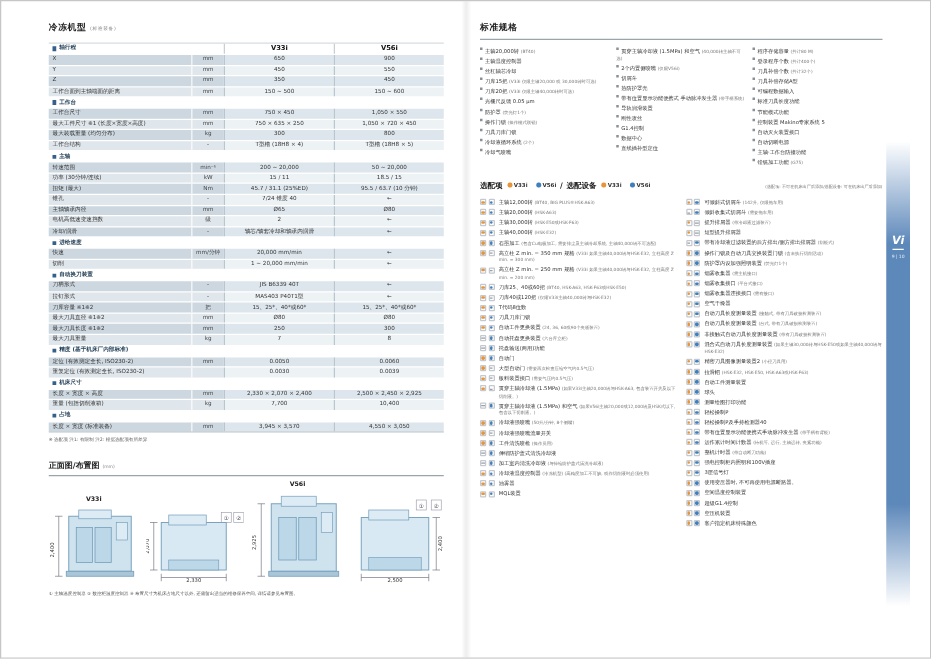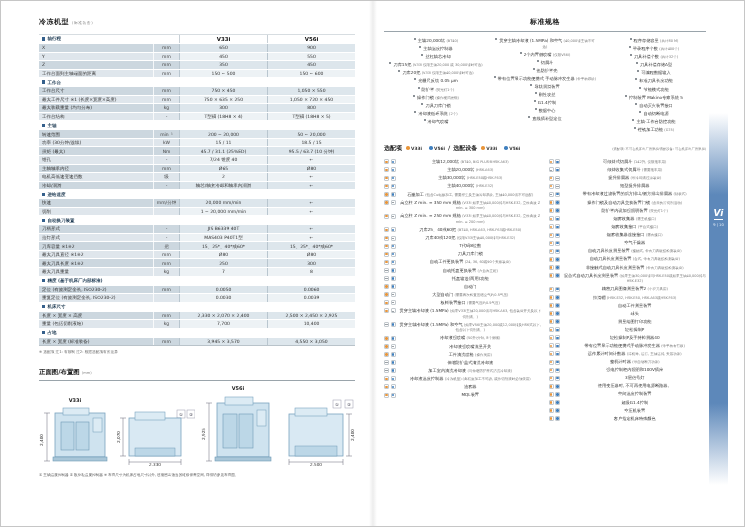--- a/index.html
+++ b/index.html
@@ -34,21 +34,21 @@
   .diag{margin-top:14px;}
   .diag-title{font-size:6.4px;font-weight:bold;color:#222;}
   .diag-title .tnote{font-size:3.6px;color:#888;font-weight:normal;}
   .diag-rule{height:1px;background:#9aa4ab;margin:3px 0 4px 0;}
   .machines{display:flex;gap:6px;align-items:flex-end;}
   .machine{text-align:center;}
   .machine-name{font-size:5px;font-weight:bold;color:#222;margin-bottom:1px;}
   .legend{font-size:3.6px;color:#555;margin-top:3px;}
   svg text{font-family:"DejaVu Sans",sans-serif;}
   
-  .page-right{position:absolute;left:383px;top:16px;width:322px;text-align:center;}
+  .page-right{position:absolute;left:383px;top:16px;width:322px;}
   .std-rule{height:1px;background:#9aa4ab;margin:4px 0 6px 0;}
   .std-cols{display:flex;gap:5px;}
   .std-col{flex:1;}
   .std-item{font-size:4.2px;line-height:1.35;color:#333;margin-bottom:2.4px;display:block;}
   .bdot{display:inline-block;width:2px;height:2px;background:#8a9096;vertical-align:2px;margin-right:2px;}
   .it-n{font-size:3.5px;color:#777;}
   .opt-head{display:flex;align-items:baseline;margin-top:9px;}
   .opt-head .oh-t{font-size:6px;font-weight:bold;color:#222;}
   .opt-head .oh-m{font-size:4.4px;font-weight:bold;color:#333;margin:0 3px 0 4px;}
   .hdot{display:inline-block;width:3.5px;height:3.5px;border-radius:50%;margin-right:1.5px;vertical-align:0;}
@@ -60,21 +60,21 @@
   .marks{flex:0 0 13px;display:flex;gap:1.5px;padding-top:0.4px;}
   .mbox{width:5px;height:5px;border:0.6px solid #c3c9ce;border-radius:1px;display:flex;align-items:center;justify-content:center;background:#fdfdfd;}
   .mdot{width:2.4px;height:2.4px;border-radius:50%;}
   .v33 .mdot{background:#e8953a;} .v56 .mdot{background:#3f7fbe;}
   .mdash{width:2.6px;height:0.8px;background:#9aa0a5;}
   .opt-text{flex:1;font-size:4.2px;line-height:1.3;color:#333;padding-left:2px;}
   
   .side-tab{position:absolute;right:16px;top:112px;width:19px;height:372px;
     background:linear-gradient(180deg,rgba(93,136,186,0) 0%,#5d88ba 22%,#5d88ba 78%,rgba(93,136,186,0) 100%);
     display:flex;flex-direction:column;align-items:center;}
-  .vi-logo{margin-top:96px;color:#fff;font-size:9px;font-weight:bold;font-style:italic;
+  .vi-logo{margin-top:76px;color:#fff;font-size:9px;font-weight:bold;font-style:italic;
     border-bottom:1.2px solid #fff;line-height:1;padding-bottom:0.5px;}
   .side-page{color:#eaf1f8;font-size:3.6px;margin-top:3px;}
 </style>
 </head>
 <body>
 
 <div class="spread">
 
   <div class="page-left">
     <div class="pg-title">

